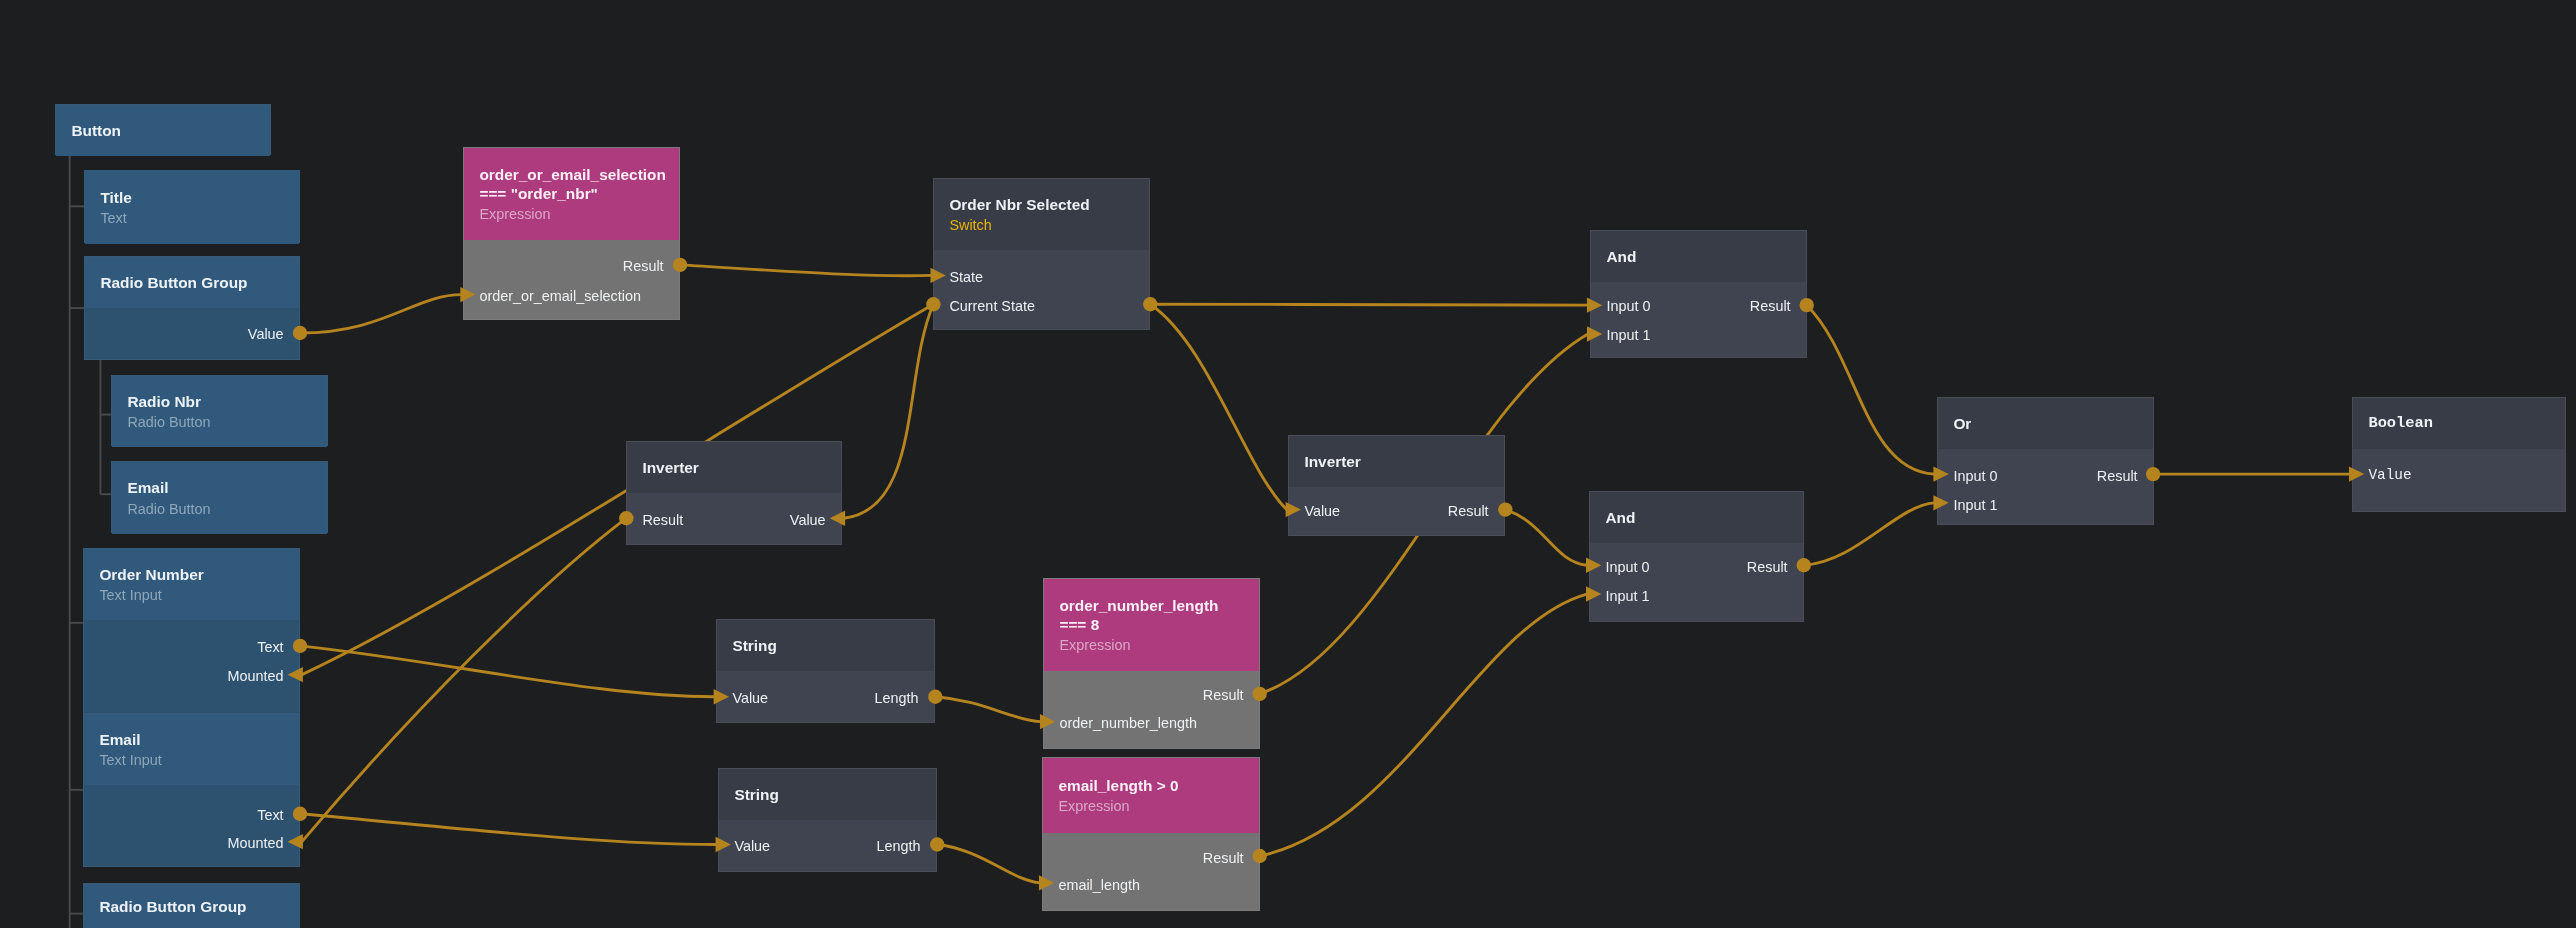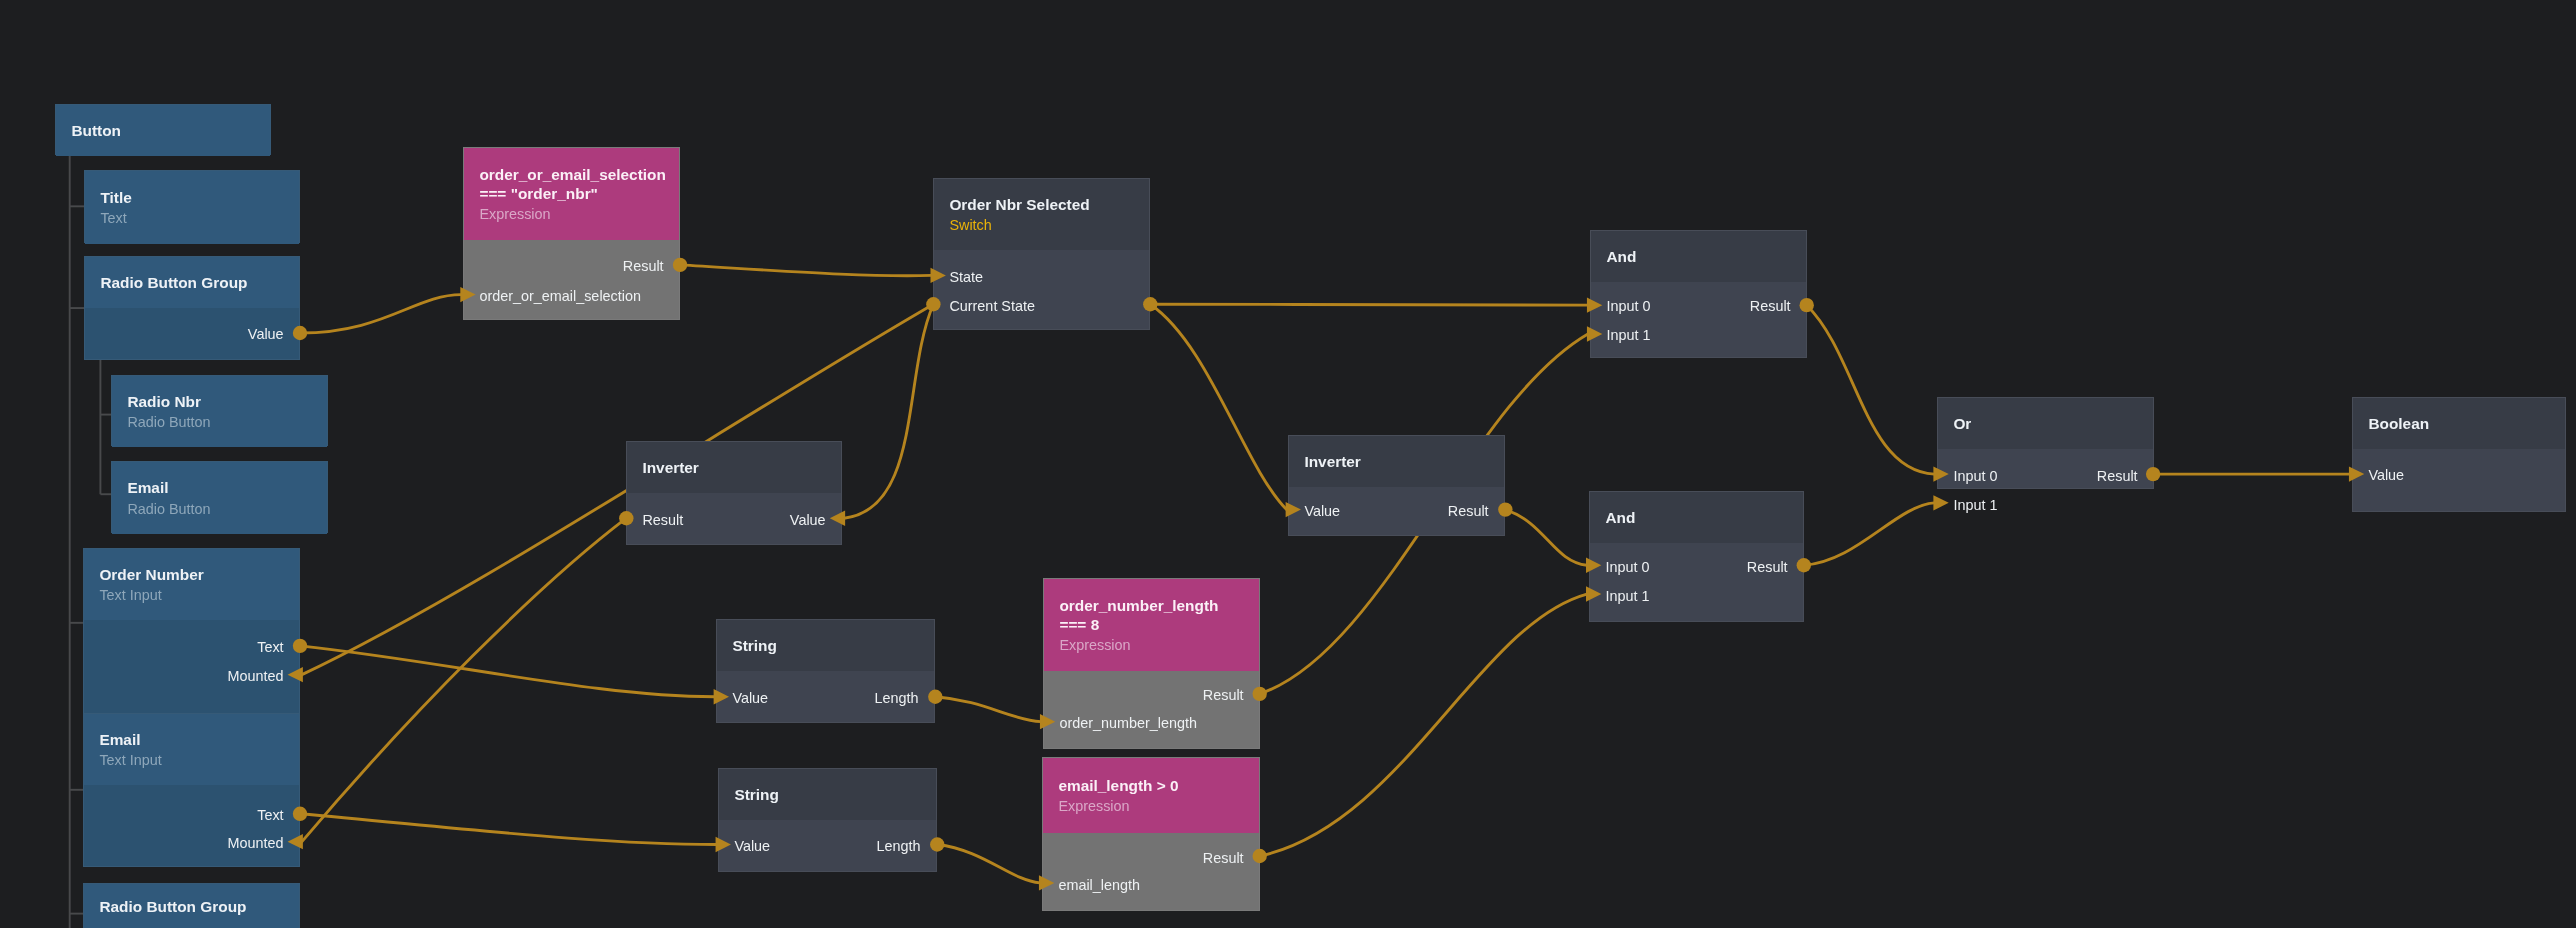--- a/index.html
+++ b/index.html
@@ -177,29 +177,29 @@
         <div class="port-label right" style="top: 75px;">Result</div>
       </div>
       <div class="node gray" style="left: 1589px; top: 491px; width: 215px; height: 131px;">
         <div class="head" style="height: 51px;">
           <div class="title">And</div>
         </div>
         <div class="port-label left" style="top: 75px;">Input 0</div>
         <div class="port-label left" style="top: 104px;">Input 1</div>
         <div class="port-label right" style="top: 75px;">Result</div>
       </div>
-      <div class="node gray" style="left: 1937px; top: 397px; width: 217px; height: 92px;">
+      <div class="node gray" style="left: 1937px; top: 397px; width: 217px; height: 128px;">
         <div class="head" style="height: 51px;">
           <div class="title">Or</div>
         </div>
         <div class="port-label left" style="top: 78px;">Input 0</div>
         <div class="port-label left" style="top: 107px;">Input 1</div>
         <div class="port-label right" style="top: 78px;">Result</div>
       </div>
-      <div class="node gray" style="left: 2352px; top: 397px; width: 214px; height: 115px;">
+      <div class="node gray" style="left: 2352px; top: 397px; width: 214px; height: 115px; font-family: Liberation Mono, monospace;">
         <div class="head" style="height: 51px;">
           <div class="title">Boolean</div>
         </div>
         <div class="port-label left" style="top: 77px;">Value</div>
       </div>
     </div>
   <svg id="port-layer" class="layer" width="2576" height="928" viewBox="0 0 2683 967">
       <circle cx="312" cy="347" r="7.5" fill="#b5841e"></circle>
       <circle cx="312" cy="673" r="7.5" fill="#b5841e"></circle>
       <polygon points="315,695 315,711 299,703" fill="#b5841e"></polygon>

